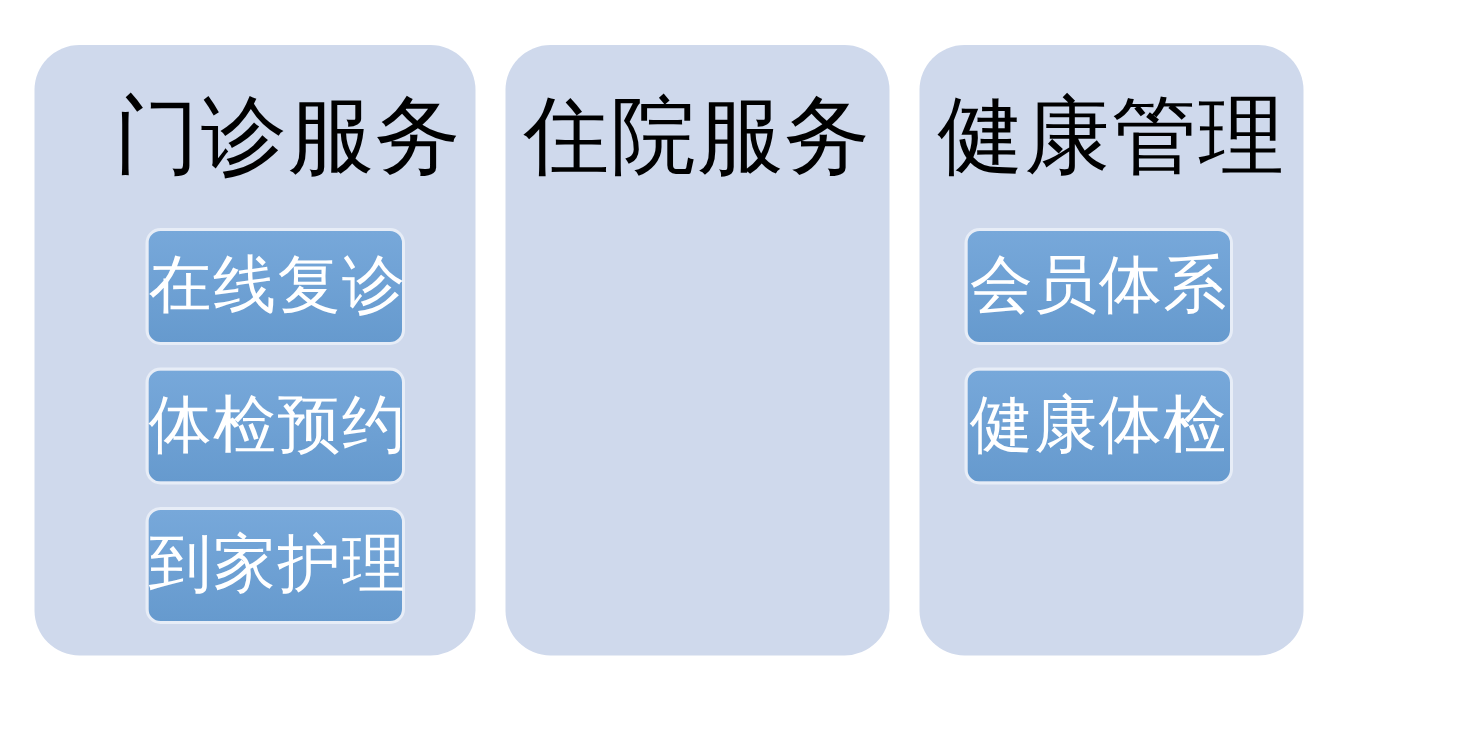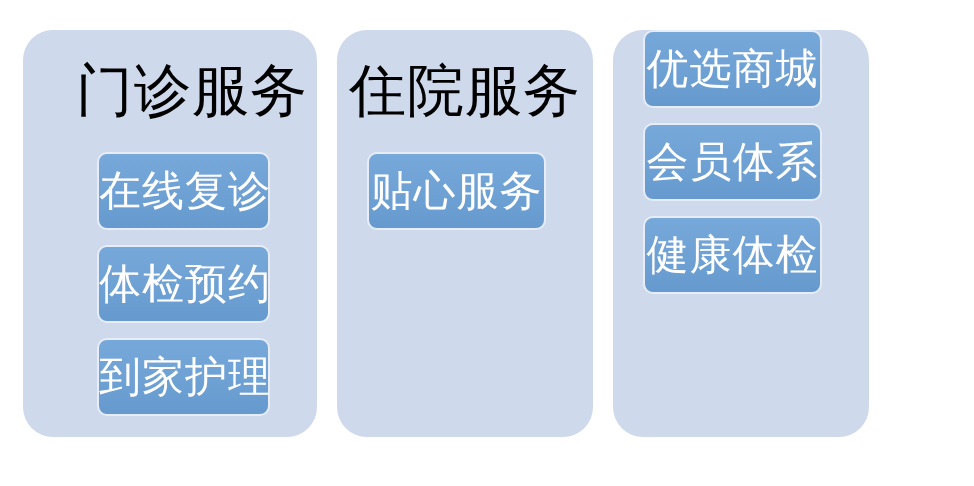--- a/index.html
+++ b/index.html
@@ -74,23 +74,22 @@
 
     <div class="card first">
       <div class="card-title">门诊服务</div>
       <button class="service-button">在线复诊</button>
       <button class="service-button">体检预约</button>
       <button class="service-button">到家护理</button>
     </div>
 
     <div class="card">
       <div class="card-title">住院服务</div>
-      <button class="service-button">贴心服务</button>
     </div>
 
     <div class="card">
-      <button class="service-button">优选商城</button>
+      <div class="card-title">健康管理</div>
       <button class="service-button">会员体系</button>
       <button class="service-button">健康体检</button>
     </div>
 
   </div>
 </div>
 
 </body></html>

